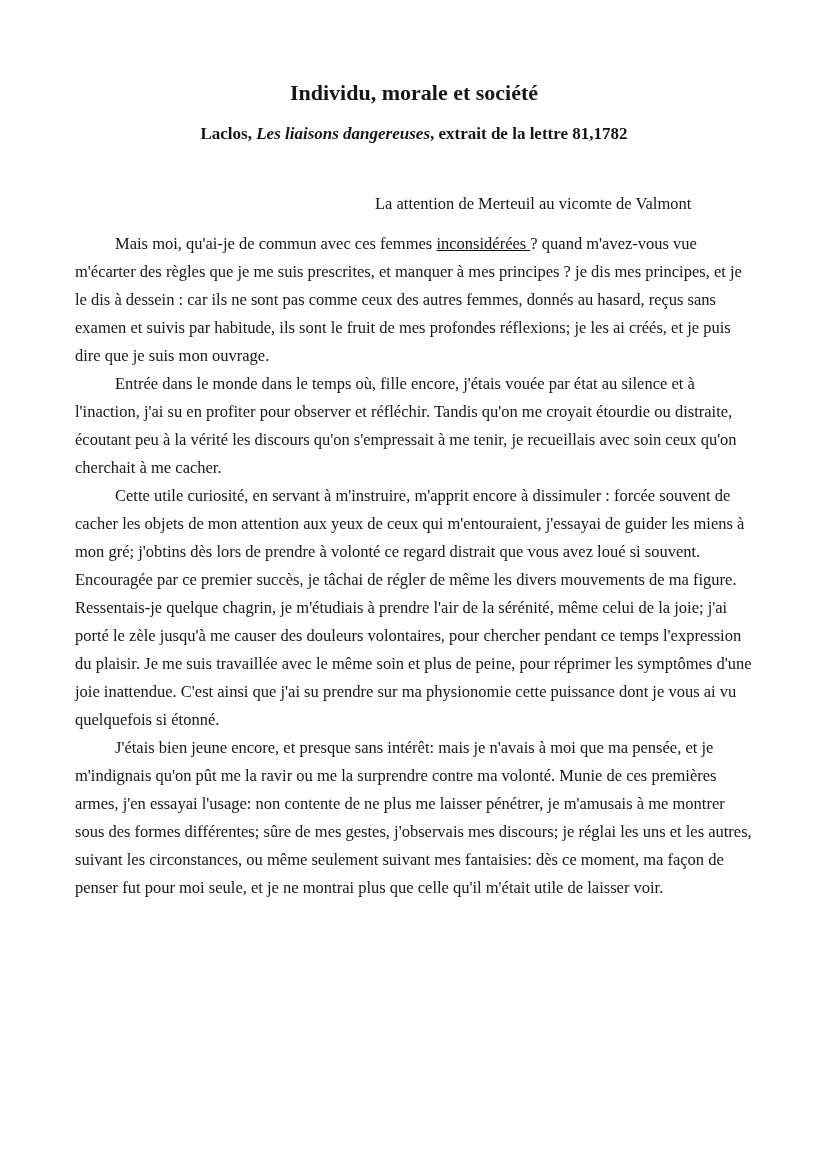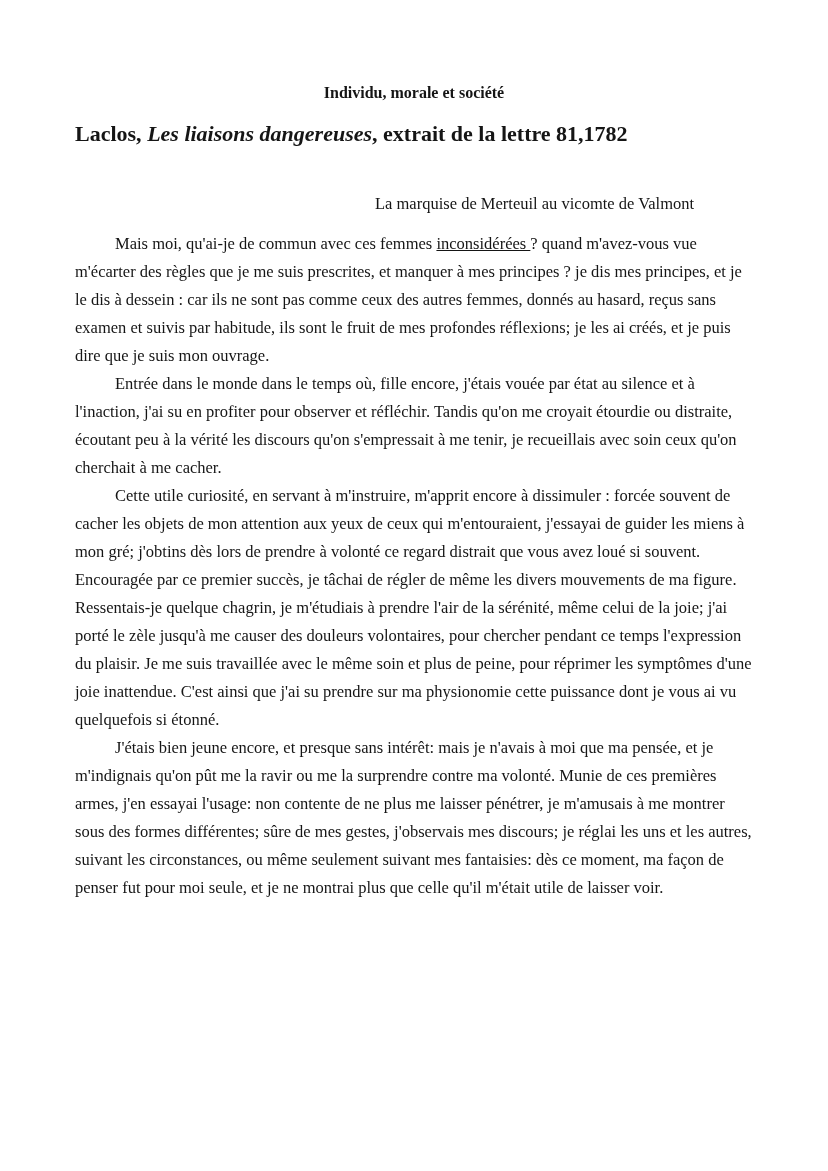--- a/index.html
+++ b/index.html
@@ -14,29 +14,30 @@
     height: 1171px;
     background: #ffffff;
     color: #151515;
     font-family: "Liberation Serif", serif;
     font-size: 16.5px;
     padding: 82px 75px 0 75px;
     overflow: hidden;
   }
   .title {
     margin: 0;
-    font-size: 16px;
+    font-size: 22px;
     font-weight: bold;
     text-align: center;
     line-height: 22px;
   }
   .subtitle {
     margin: 19px 0 0 0;
-    font-size: 22px;
+    font-size: 17px;
     font-weight: bold;
+    text-align: center;
     line-height: 22px;
   }
   .subtitle em {
     font-style: italic;
   }
   .byline {
     margin: 48px 0 0 300px;
     line-height: 22px;
   }
   .body-text {
@@ -60,21 +61,21 @@
 </style>
 </head>
 <body>
 
 <div class="page">
 
   <h1 class="title">Individu, morale et société</h1>
 
   <h2 class="subtitle"><span>Laclos, </span><em>Les liaisons dangereuses</em><span>, extrait de la lettre 81,1782</span></h2>
 
-  <p class="byline">La marquise de Merteuil au vicomte de Valmont</p>
+  <p class="byline">La attention de Merteuil au vicomte de Valmont</p>
 
   <div class="body-text">
 
     <p class="para"><span>Mais moi, qu'ai-je de commun avec ces femmes </span><span class="u">inconsidérées </span><span>? quand m'avez-vous vue m'écarter des règles que je me suis prescrites, et manquer à mes principes ? je dis mes principes, et je le dis à dessein : car ils ne sont pas comme ceux des autres femmes, donnés au hasard, reçus sans examen et suivis par habitude, ils sont le fruit de mes profondes réflexions; je les ai créés, et je puis dire que je suis mon ouvrage.</span></p>
 
     <p class="para">Entrée dans le monde dans le temps où, fille encore, j'étais vouée par état au silence et à l'inaction, j'ai su en profiter pour observer et réfléchir. Tandis qu'on me croyait étourdie ou distraite, écoutant peu à la vérité les discours qu'on s'empressait à me tenir, je recueillais avec soin ceux qu'on cherchait à me cacher.</p>
 
     <p class="para">Cette utile curiosité, en servant à m'instruire, m'apprit encore à dissimuler : forcée souvent de cacher les objets de mon attention aux yeux de ceux qui m'entouraient, j'essayai de guider les miens à mon gré; j'obtins dès lors de prendre à volonté ce regard distrait que vous avez loué si souvent. Encouragée par ce premier succès, je tâchai de régler de même les divers mouvements de ma figure. Ressentais-je quelque chagrin, je m'étudiais à prendre l'air de la sérénité, même celui de la joie; j'ai porté le zèle jusqu'à me causer des douleurs volontaires, pour chercher pendant ce temps l'expression du plaisir. Je me suis travaillée avec le même soin et plus de peine, pour réprimer les symptômes d'une joie inattendue. C'est ainsi que j'ai su prendre sur ma physionomie cette puissance dont je vous ai vu quelquefois si étonné.</p>
 
     <p class="para">J'étais bien jeune encore, et presque sans intérêt: mais je n'avais à moi que ma pensée, et je m'indignais qu'on pût me la ravir ou me la surprendre contre ma volonté. Munie de ces premières armes, j'en essayai l'usage: non contente de ne plus me laisser pénétrer, je m'amusais à me montrer sous des formes différentes; sûre de mes gestes, j'observais mes discours; je réglai les uns et les autres, suivant les circonstances, ou même seulement suivant mes fantaisies: dès ce moment, ma façon de penser fut pour moi seule, et je ne montrai plus que celle qu'il m'était utile de laisser voir.</p>

